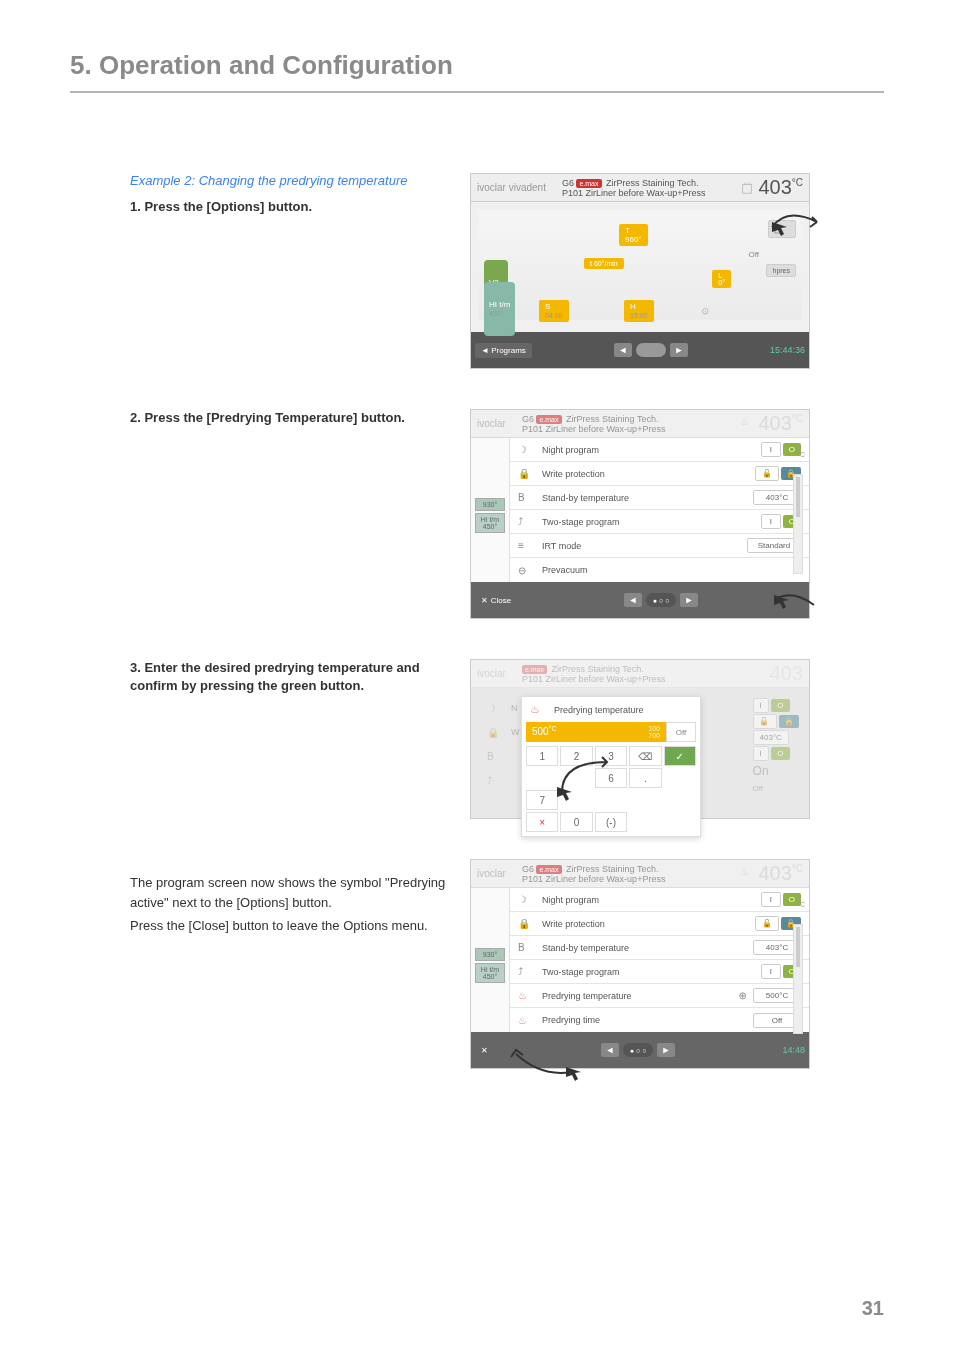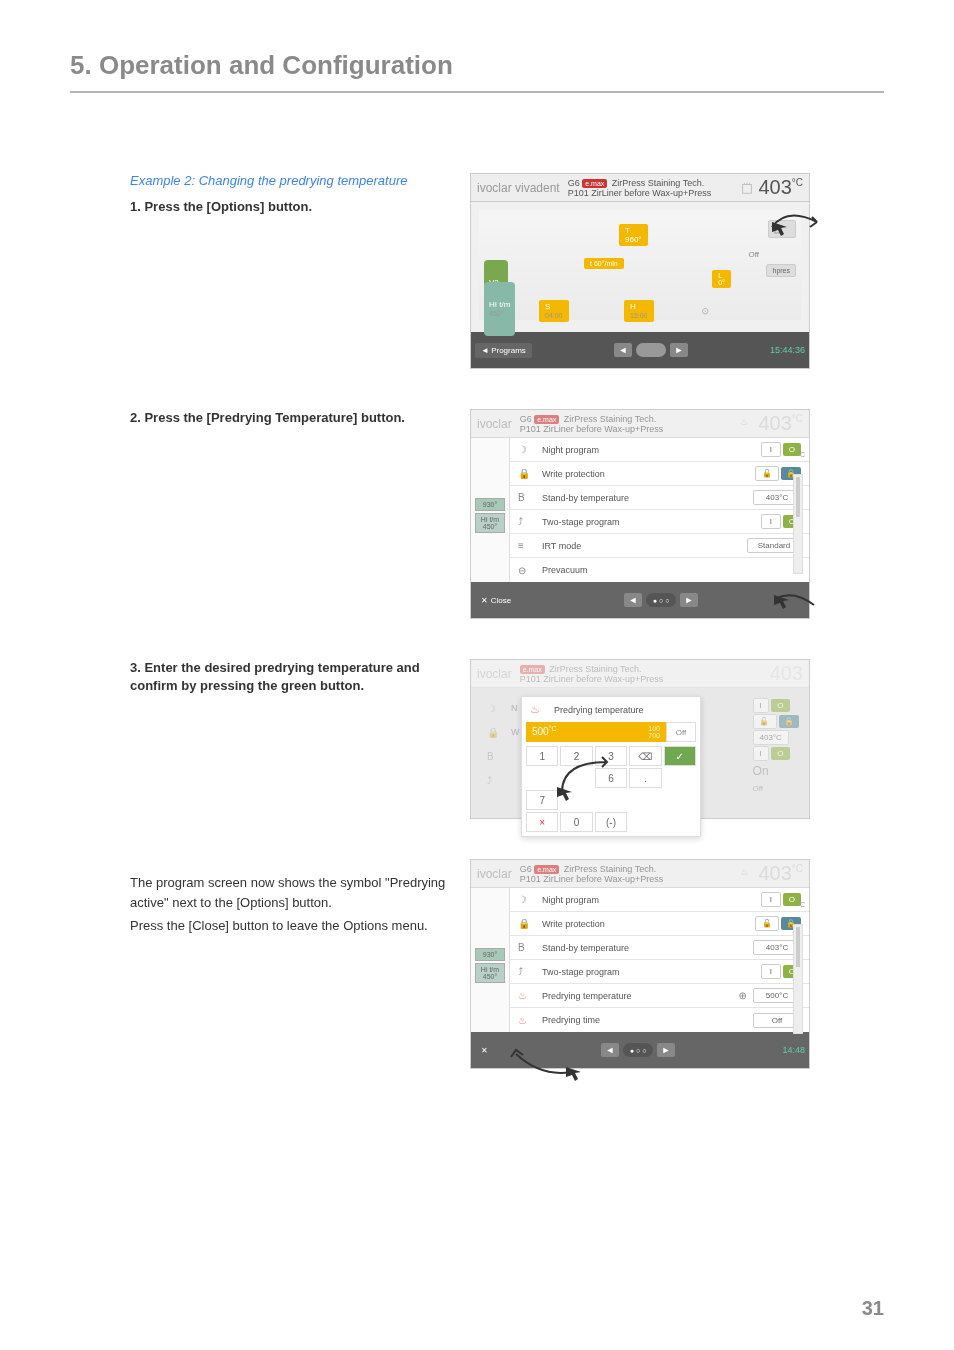--- a/index.html
+++ b/index.html
@@ -70,22 +70,22 @@
   .shot-header {
     display: flex;
     align-items: center;
     padding: 4px 6px;
     background: #eee;
     border-bottom: 1px solid #ccc;
     height: 28px;
   }
   .shot-brand {
     color: #999;
-    font-size: 12px;
-    margin-right: 8px;
+    font-size: 10px;
+    margin-right: 16px;
     line-height: 1;
   }
   .shot-title-group { flex: 1; }
   .shot-title-line { font-size: 9px; color: #555; }
   .red-chip {
     display: inline-block;
     background: #c33;
     color: #fff;
     font-size: 7px;
     padding: 1px 3px;

